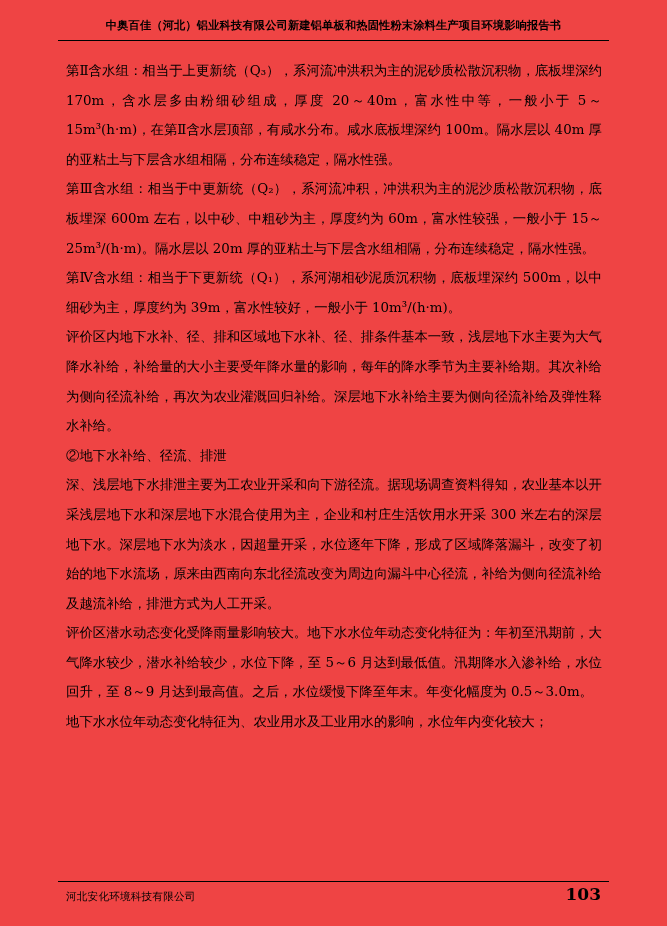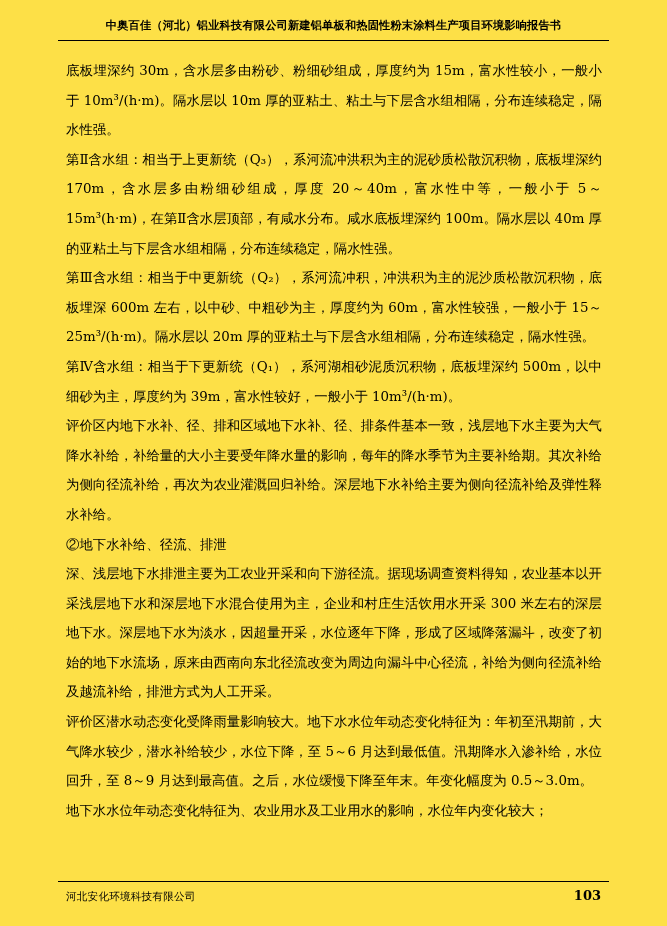--- a/index.html
+++ b/index.html
@@ -7,21 +7,21 @@
     padding: 0;
     background: #b0b0b0;
   }
   body {
     font-family: "DejaVu Sans", "Liberation Sans", sans-serif;
   }
   .page {
     position: relative;
     width: 667px;
     height: 926px;
-    background: #fde047;
+    background: #ef4444;
     margin: 0 auto;
     box-sizing: border-box;
     overflow: hidden;
   }
   .header {
     position: absolute;
     top: 18px;
     left: 60px;
     right: 60px;
     text-align: center;
@@ -72,32 +72,31 @@
     right: 66px;
     font-family: "DejaVu Serif", "Liberation Serif", serif;
     font-size: 10.6px;
     color: #000;
     display: flex;
     justify-content: space-between;
     align-items: baseline;
     margin-top: 8px;
   }
   .footer-left { letter-spacing: 0.2px; }
-  .footer-right { font-weight: bold; font-size: 13px; }
+  .footer-right { font-weight: bold; font-size: 17px; }
 </style>
 </head>
 <body>
 
 <div class="page">
 
   <div class="header">中奥百佳（河北）铝业科技有限公司新建铝单板和热固性粉末涂料生产项目环境影响报告书</div>
   <div class="header-rule"></div>
 
   <div class="content">
-    <p>底板埋深约 30m，含水层多由粉砂、粉细砂组成，厚度约为 15m，富水性较小，一般小于 10m³/(h·m)。隔水层以 10m 厚的亚粘土、粘土与下层含水组相隔，分布连续稳定，隔水性强。</p>
     <p class="indent2">第Ⅱ含水组：相当于上更新统（Q₃），系河流冲洪积为主的泥砂质松散沉积物，底板埋深约 170m，含水层多由粉细砂组成，厚度 20～40m，富水性中等，一般小于 5～15m³(h·m)，在第Ⅱ含水层顶部，有咸水分布。咸水底板埋深约 100m。隔水层以 40m 厚的亚粘土与下层含水组相隔，分布连续稳定，隔水性强。</p>
     <p class="indent2">第Ⅲ含水组：相当于中更新统（Q₂），系河流冲积，冲洪积为主的泥沙质松散沉积物，底板埋深 600m 左右，以中砂、中粗砂为主，厚度约为 60m，富水性较强，一般小于 15～25m³/(h·m)。隔水层以 20m 厚的亚粘土与下层含水组相隔，分布连续稳定，隔水性强。</p>
     <p class="indent2">第Ⅳ含水组：相当于下更新统（Q₁），系河湖相砂泥质沉积物，底板埋深约 500m，以中细砂为主，厚度约为 39m，富水性较好，一般小于 10m³/(h·m)。</p>
     <p class="indent2">评价区内地下水补、径、排和区域地下水补、径、排条件基本一致，浅层地下水主要为大气降水补给，补给量的大小主要受年降水量的影响，每年的降水季节为主要补给期。其次补给为侧向径流补给，再次为农业灌溉回归补给。深层地下水补给主要为侧向径流补给及弹性释水补给。</p>
     <p class="indent2">②地下水补给、径流、排泄</p>
     <p class="indent2">深、浅层地下水排泄主要为工农业开采和向下游径流。据现场调查资料得知，农业基本以开采浅层地下水和深层地下水混合使用为主，企业和村庄生活饮用水开采 300 米左右的深层地下水。深层地下水为淡水，因超量开采，水位逐年下降，形成了区域降落漏斗，改变了初始的地下水流场，原来由西南向东北径流改变为周边向漏斗中心径流，补给为侧向径流补给及越流补给，排泄方式为人工开采。</p>
     <p class="indent2">评价区潜水动态变化受降雨量影响较大。地下水水位年动态变化特征为：年初至汛期前，大气降水较少，潜水补给较少，水位下降，至 5～6 月达到最低值。汛期降水入渗补给，水位回升，至 8～9 月达到最高值。之后，水位缓慢下降至年末。年变化幅度为 0.5～3.0m。</p>
     <p class="indent2">地下水水位年动态变化特征为、农业用水及工业用水的影响，水位年内变化较大；</p>
   </div>
 

